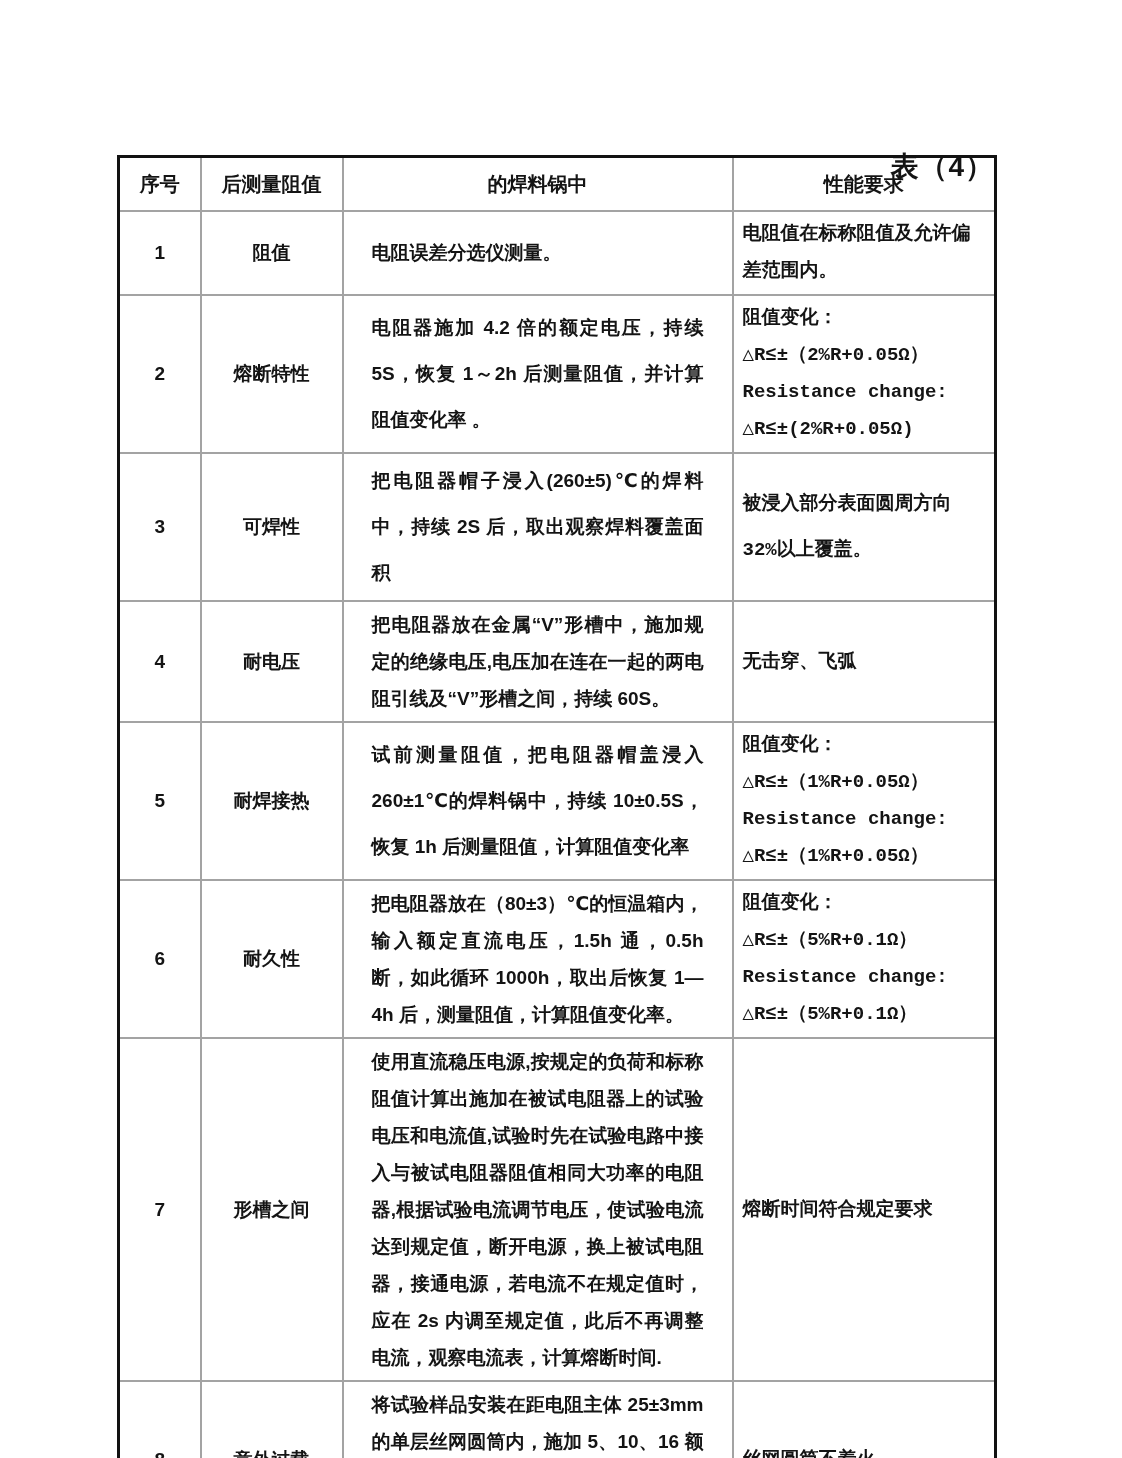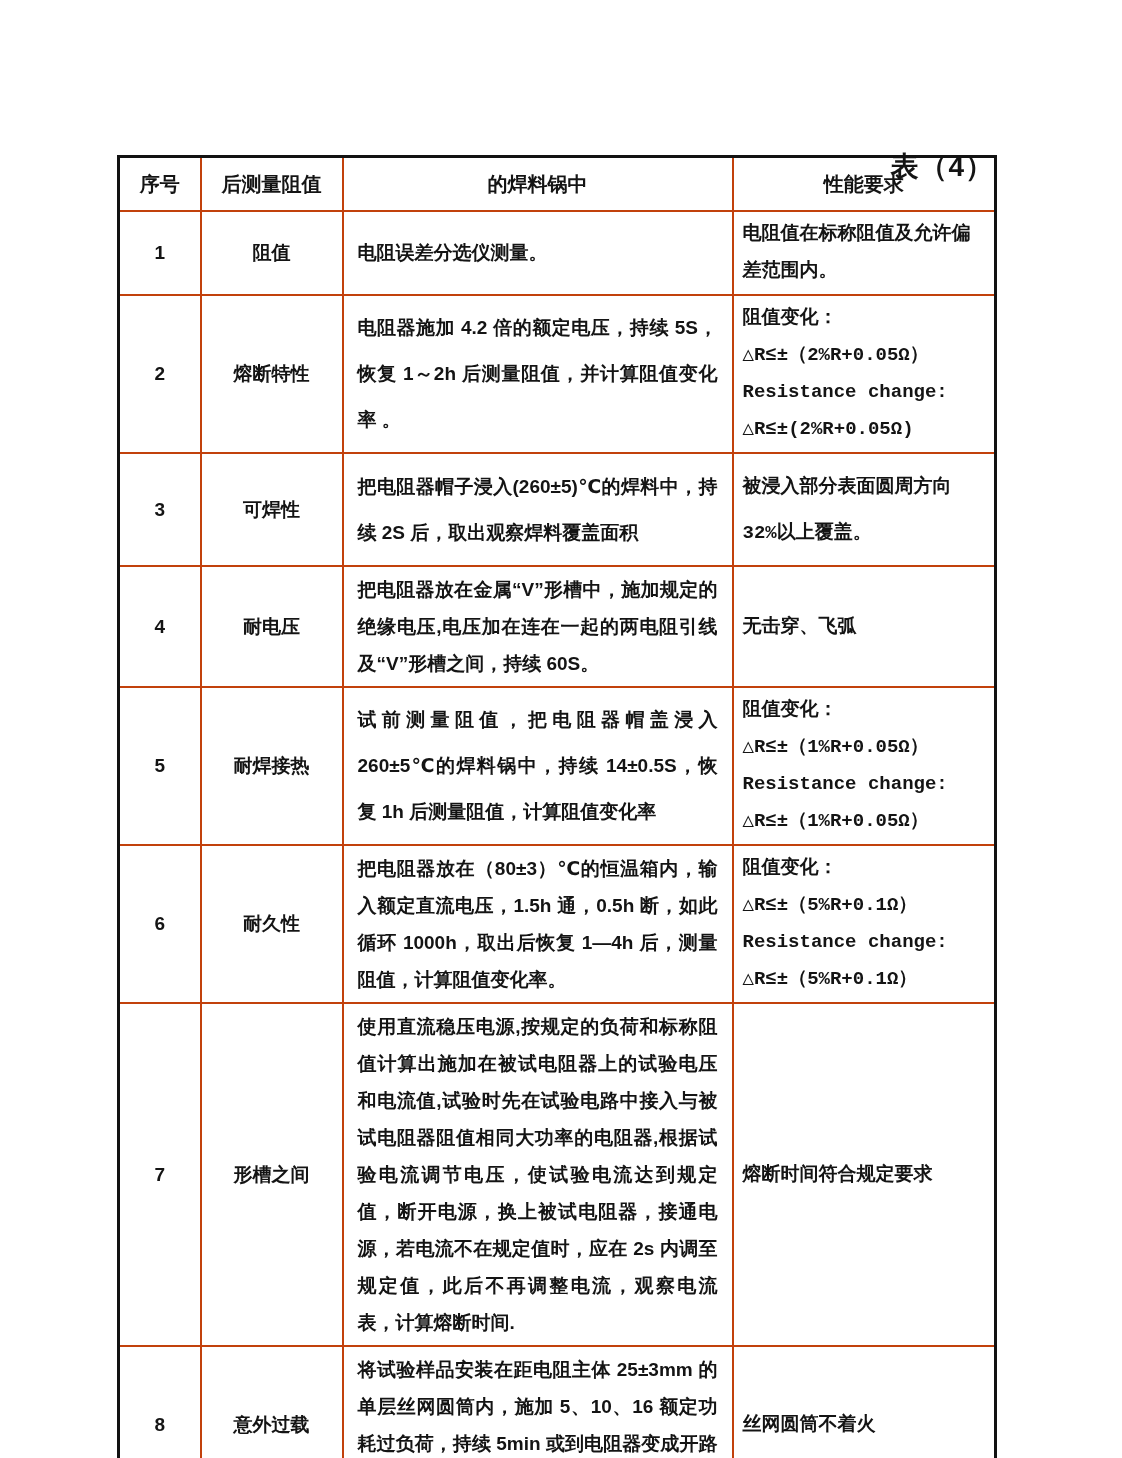--- a/index.html
+++ b/index.html
@@ -28,21 +28,21 @@
   table.spec-table {
     position: absolute;
     left: 117px;
     top: 155px;
     width: 877px;
     border-collapse: collapse;
     table-layout: fixed;
     border: 3px solid #121212;
   }
   .spec-table th, .spec-table td {
-    border: 2px solid #c2410c;
+    border: 2px solid #a3a3a3;
     overflow: hidden;
   }
   .spec-table th {
     height: 50px;
     font-size: 20px;
     font-weight: bold;
     text-align: center;
     vertical-align: middle;
   }
   .spec-table td {
@@ -50,21 +50,21 @@
     font-weight: bold;
     line-height: 46px;
     vertical-align: middle;
   }
   td.c-no, td.c-item {
     text-align: center;
     padding: 0 4px;
   }
   td.c-method {
     text-align: justify;
-    padding: 4px 14px;
+    padding: 4px 28px;
   }
   td.c-perf {
     padding: 4px 9px;
     white-space: pre-line;
     font-family: Liberation Mono, monospace;
   }
   .lh-tight {
     line-height: 37px !important;
   }
   tr.hr  { height: 50px;  }
@@ -121,21 +121,21 @@
     </tr>
     <tr class="r4">
       <td class="c-no">4</td>
       <td class="c-item">耐电压</td>
       <td class="c-method lh-tight">把电阻器放在金属“V”形槽中，施加规定的绝缘电压,电压加在连在一起的两电阻引线及“V”形槽之间，持续 60S。</td>
       <td class="c-perf">无击穿、飞弧</td>
     </tr>
     <tr class="r5">
       <td class="c-no">5</td>
       <td class="c-item">耐焊接热</td>
-      <td class="c-method">试前测量阻值，把电阻器帽盖浸入 260±5℃的焊料锅中，持续 14±0.5S，恢复 1h 后测量阻值，计算阻值变化率</td>
+      <td class="c-method">试前测量阻值，把电阻器帽盖浸入 260±1℃的焊料锅中，持续 10±0.5S，恢复 1h 后测量阻值，计算阻值变化率</td>
       <td class="c-perf lh-tight">阻值变化：
 △R≤±（1%R+0.05Ω）
 Resistance change:
 △R≤±（1%R+0.05Ω）</td>
     </tr>
     <tr class="r6">
       <td class="c-no">6</td>
       <td class="c-item">耐久性</td>
       <td class="c-method lh-tight">把电阻器放在（80±3）℃的恒温箱内，输入额定直流电压，1.5h 通，0.5h 断，如此循环 1000h，取出后恢复 1—4h 后，测量阻值，计算阻值变化率。</td>
       <td class="c-perf lh-tight">阻值变化：

